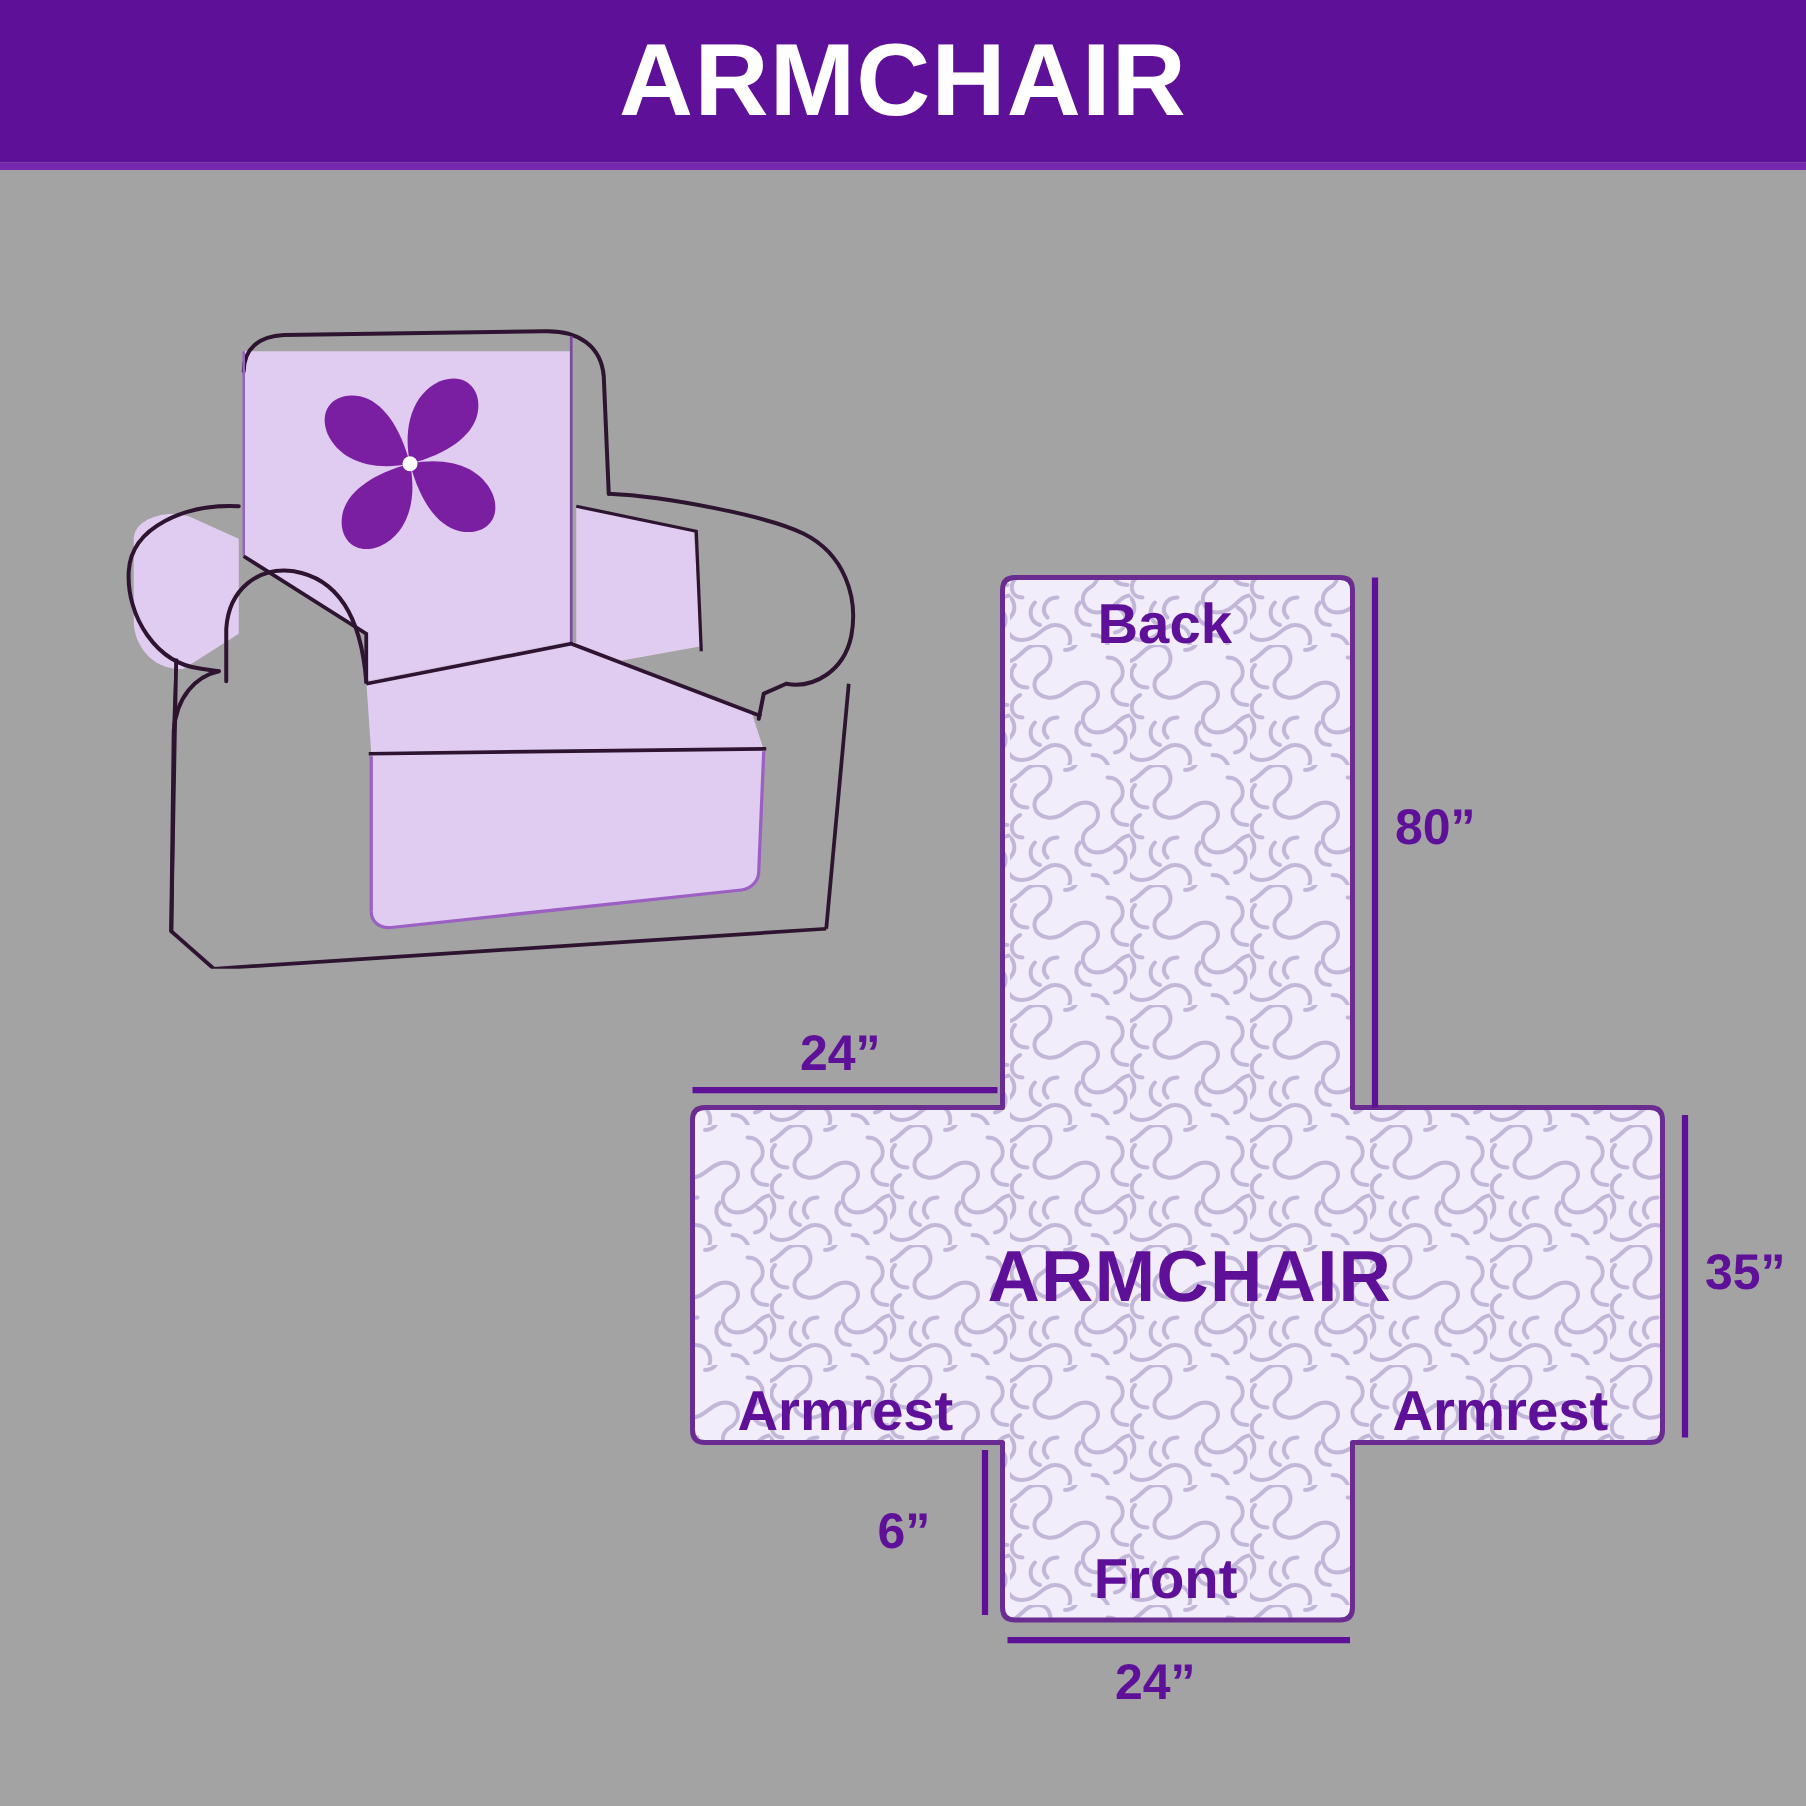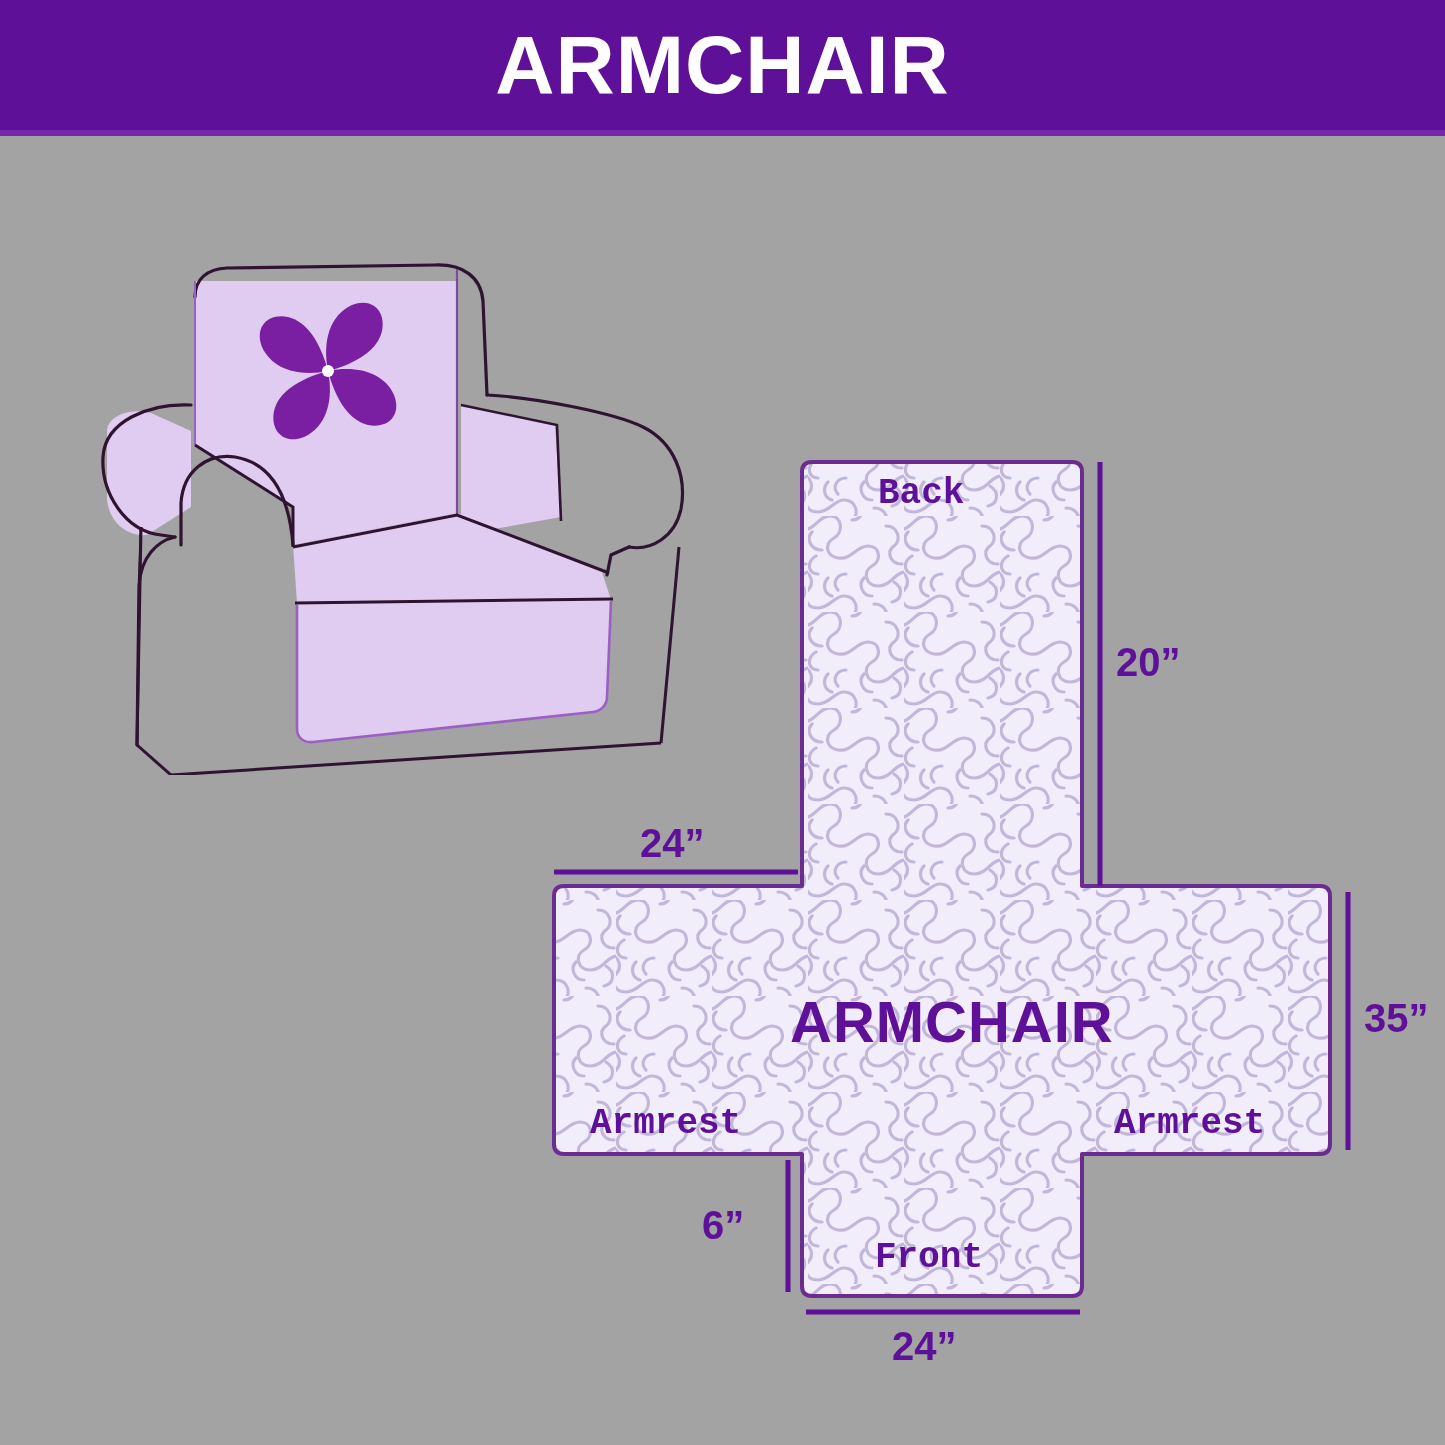--- a/index.html
+++ b/index.html
@@ -71,24 +71,24 @@
     font-weight: bold;
     font-size: 40px;
     line-height: 1;
     white-space: nowrap;
     font-family: "Liberation Sans", sans-serif;
   }
   .panel-label {
     position: absolute;
     color: #5E1098;
     font-weight: bold;
-    font-size: 36px;
+    font-size: 45px;
     line-height: 1;
     white-space: nowrap;
-    font-family: Liberation Mono, monospace;
+    font-family: Liberation Sans, sans-serif;
   }
   #center-label {
     position: absolute;
     color: #5E1098;
     font-weight: bold;
     font-size: 58px;
     line-height: 1;
     letter-spacing: 1px;
     white-space: nowrap;
     font-family: "Liberation Sans", sans-serif;
@@ -217,21 +217,21 @@
 
     <div id="center-label" style="left: 270px; top: 573px;">ARMCHAIR</div>
 
     <div class="panel-label" style="left: 70px; top: 686px;">Armrest</div>
 
     <div class="panel-label" style="left: 594px; top: 686px;">Armrest</div>
 
     <div class="panel-label" style="left: 355px; top: 820px;">Front</div>
 
     
-    <div class="dim-label" style="left: 596px; top: 222px;">20”</div>
+    <div class="dim-label" style="left: 596px; top: 222px;">80”</div>
 
     <div class="dim-label" style="left: 120px; top: 403px;">24”</div>
 
     <div class="dim-label" style="left: 844px; top: 578px;">35”</div>
 
     <div class="dim-label" style="left: 182px; top: 785px;">6”</div>
 
     <div class="dim-label" style="left: 372px; top: 906px;">24”</div>
   </div>
 

